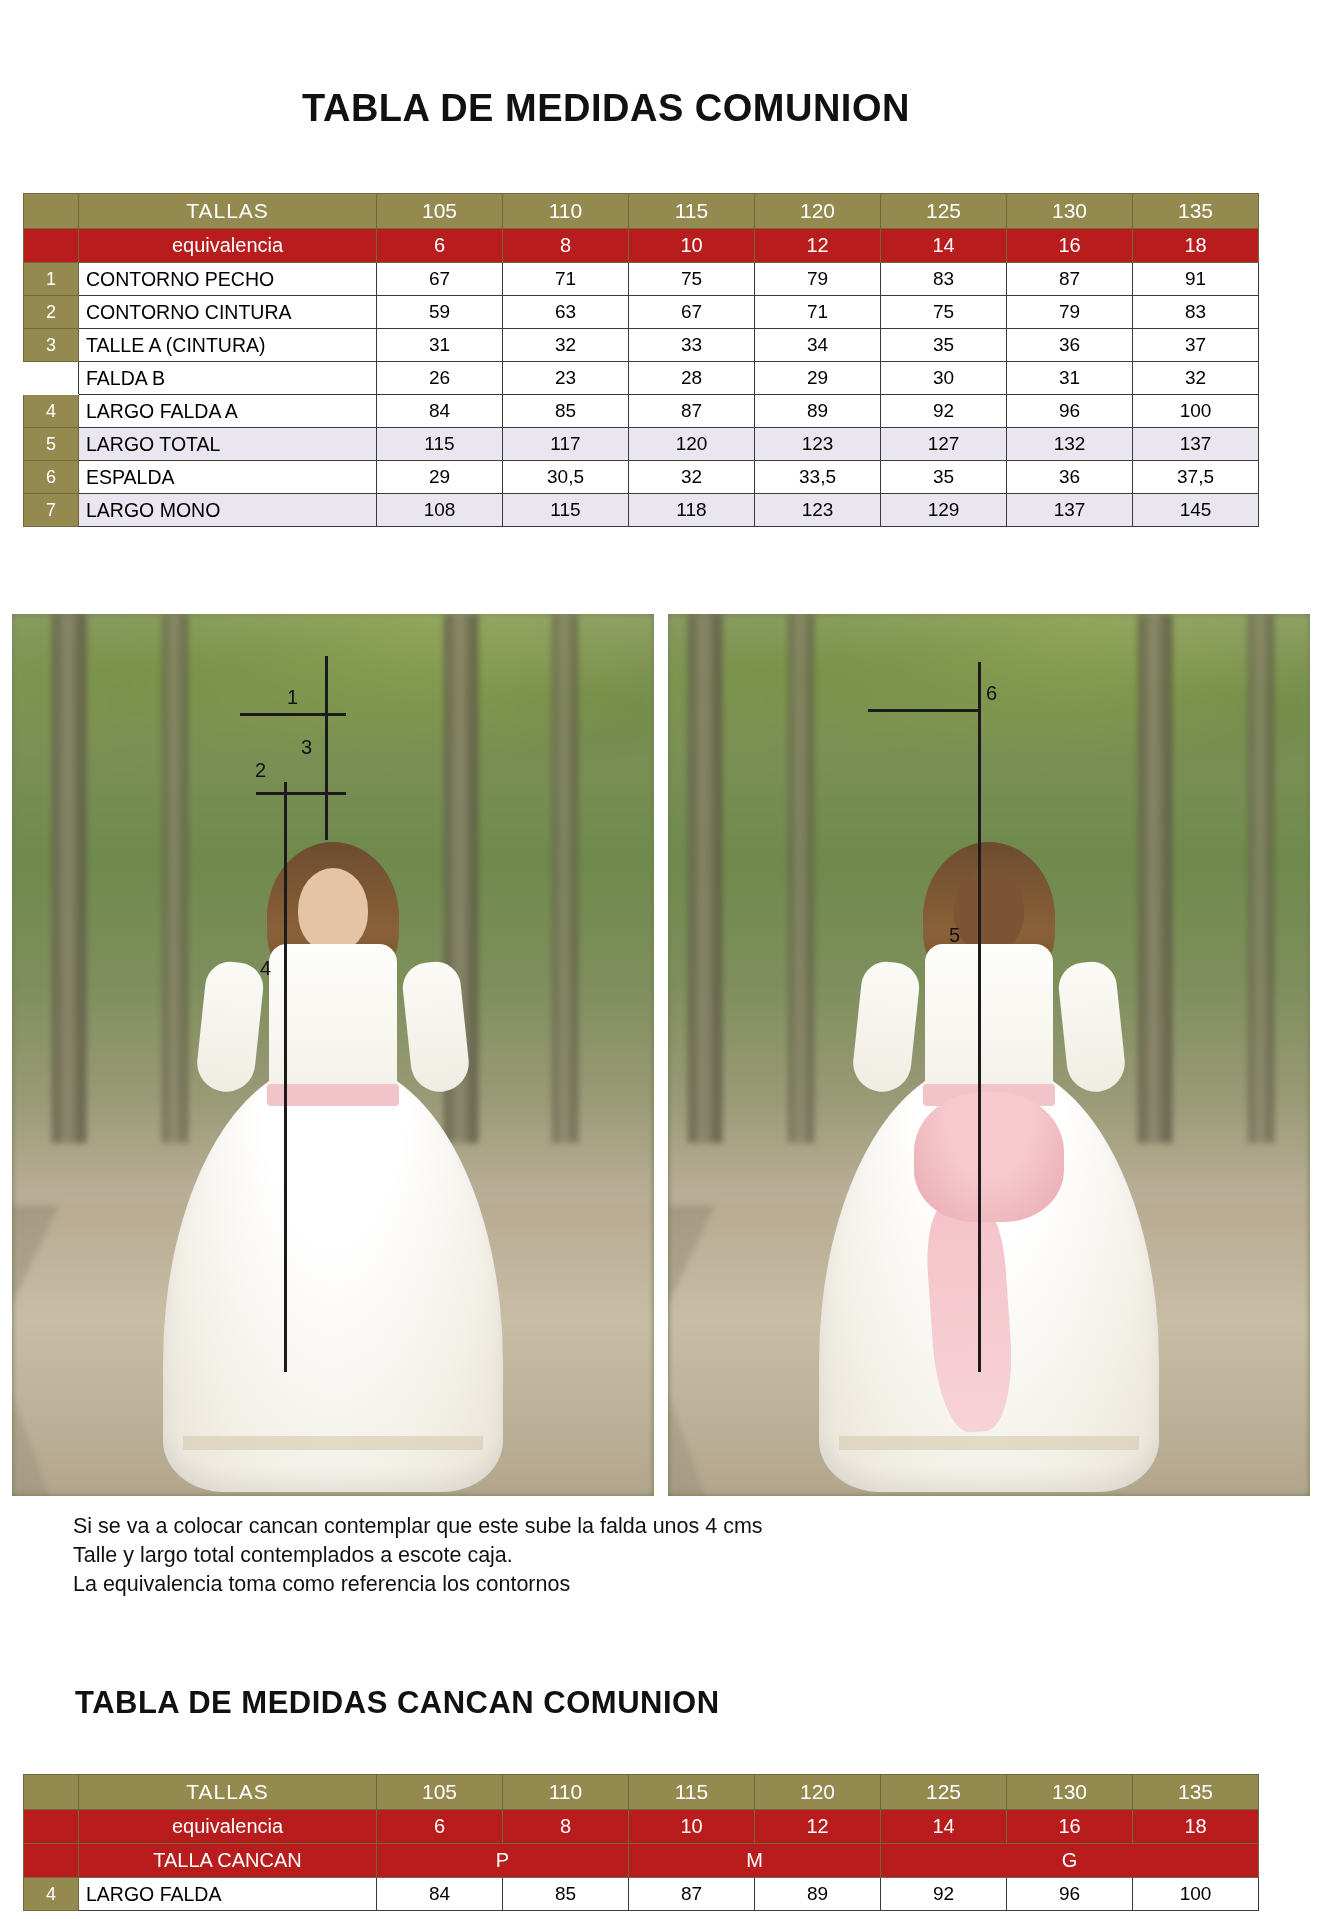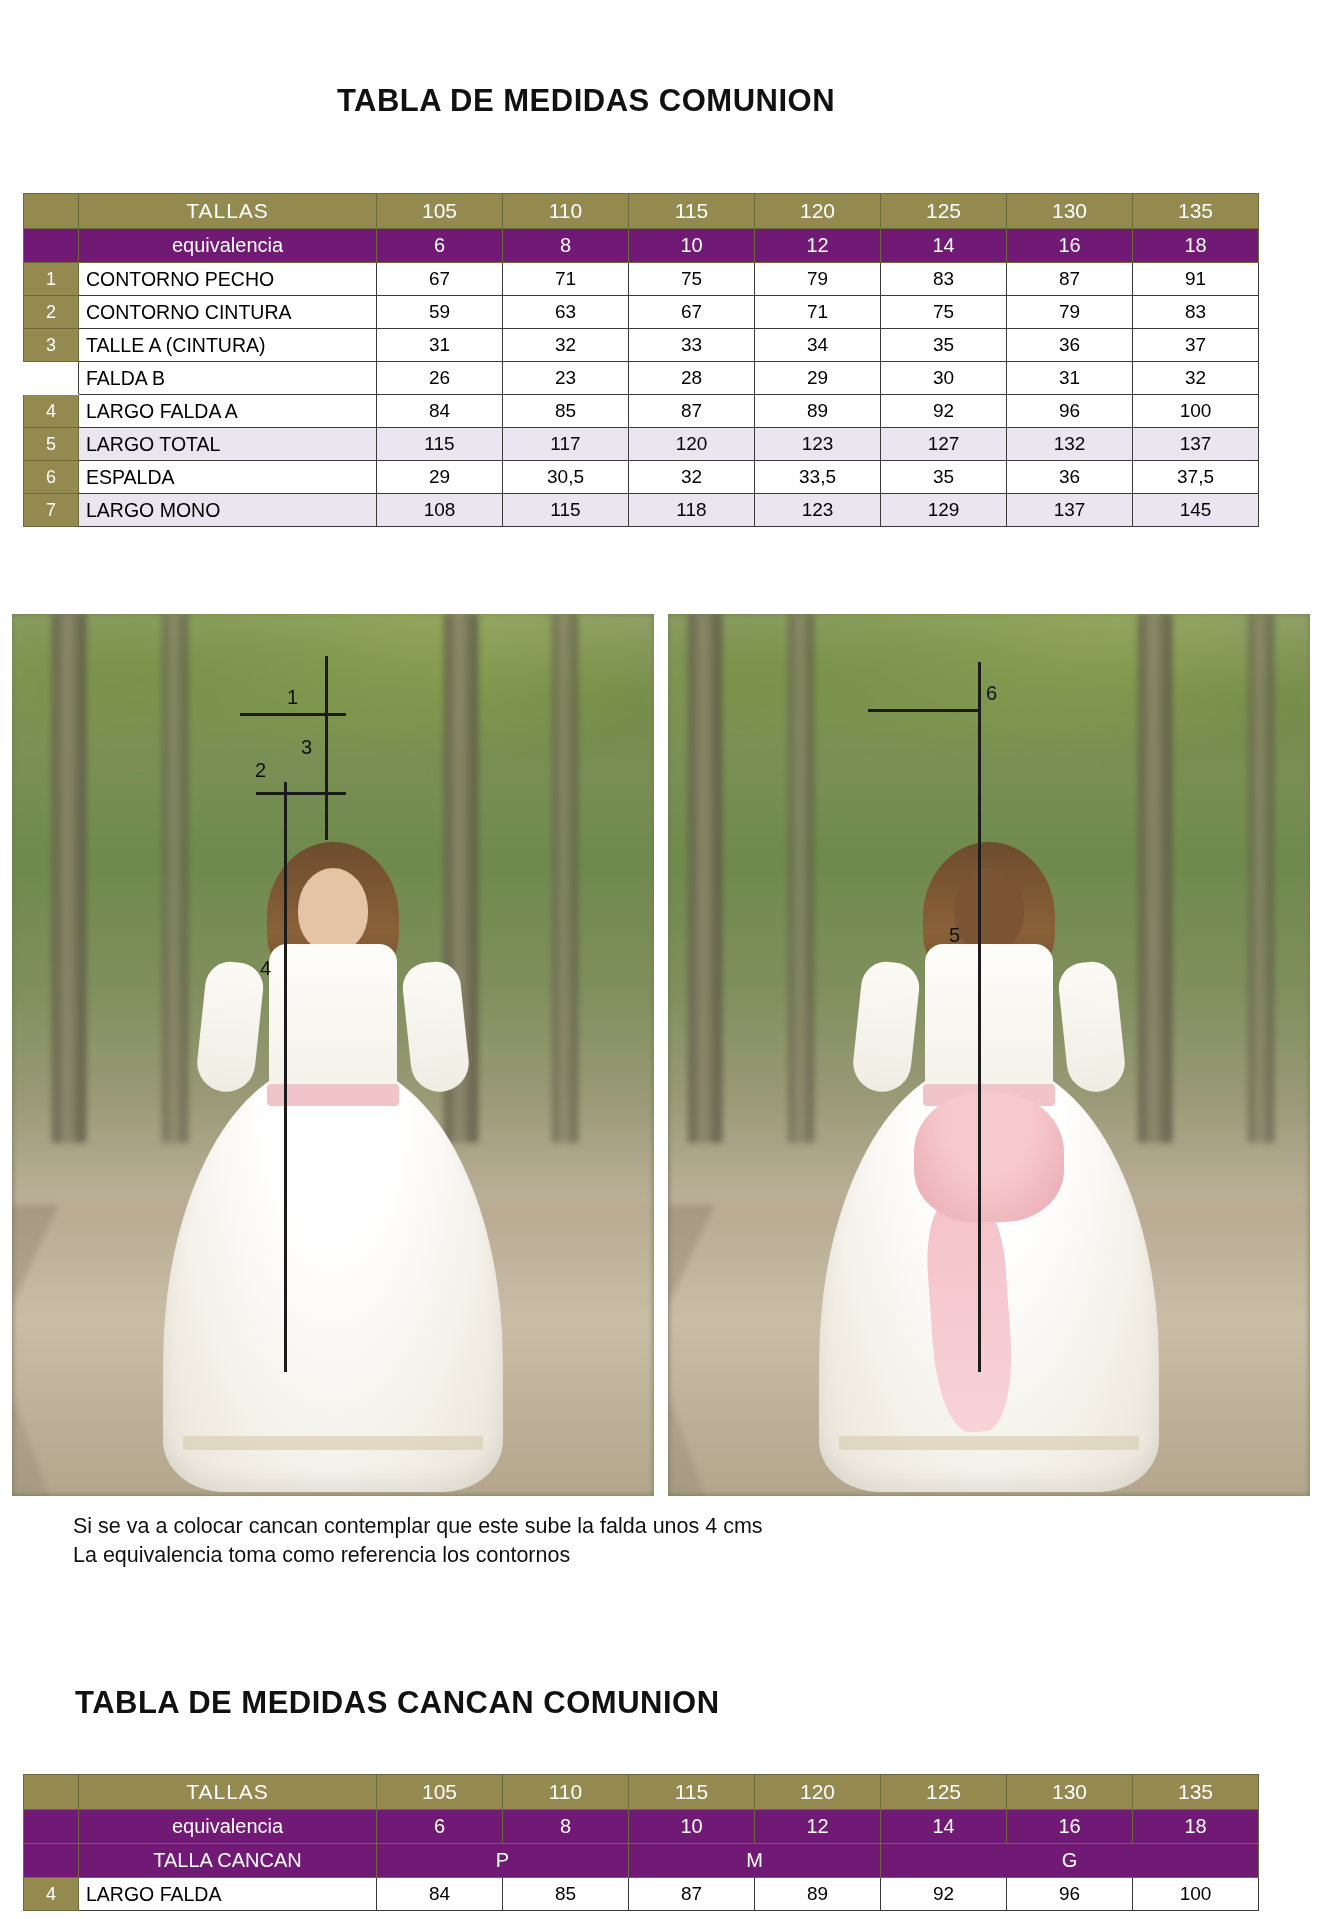--- a/index.html
+++ b/index.html
@@ -21,23 +21,24 @@
     height: 1919px;
   }
 
   
   .title-main {
     position: absolute;
     left: 0;
     top: 62px;
     width: 1172px;
     text-align: center;
-    font-size: 31px;
+    font-size: 38px;
     letter-spacing: 0.5px;
     color: #111;
+    padding-left: 20px;
   }
   .title-secondary {
     position: absolute;
     left: 75px;
     top: 1659px;
     font-size: 31px;
     letter-spacing: 0.5px;
     color: #111;
   }
 
@@ -83,21 +84,21 @@
     border: 1px solid #6f683c;
     font-size: 21px;
     height: 34px;
   }
   .meas-table td.hdr-label {
     text-align: center;
     font-size: 21px;
     letter-spacing: 1px;
   }
   .meas-table td.hdr-sub {
-    background: #701a75;
+    background: #b91c1c;
     color: #fff;
     border: 1px solid #6f683c;
     font-size: 20px;
     height: 33px;
   }
   .meas-table td.shaded {
     background: #eae6f0;
   }
   .meas-table col.num { width: 126px; }
 
@@ -496,20 +497,21 @@
       <div class="mline" style="left:200px; top:95px; width:112px; height:3px;"></div>
       <div class="mline" style="left:310px; top:48px; width:3px; height:710px;"></div>
       <div class="mnum" style="left:318px; top:68px;">6</div>
       <div class="mnum" style="left:281px; top:310px;">5</div>
     </div>
 
   </div>
 
   <div class="notes">
     <div>Si se va a colocar cancan contemplar que este sube la falda unos 4 cms</div>
+    <div>Talle y largo total contemplados a escote caja.</div>
     <div>La equivalencia toma como referencia los contornos</div>
   </div>
 
   <h2 class="title-secondary">TABLA DE MEDIDAS CANCAN COMUNION</h2>
 
   <table class="meas-table" id="table2">
     <colgroup>
       <col style="width:46px">
       <col style="width:286px">
       <col class="num">

